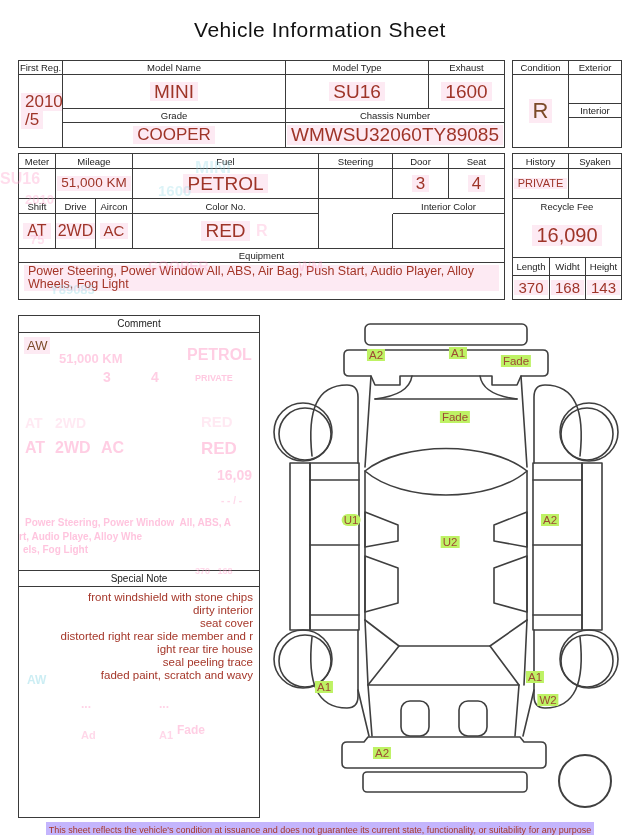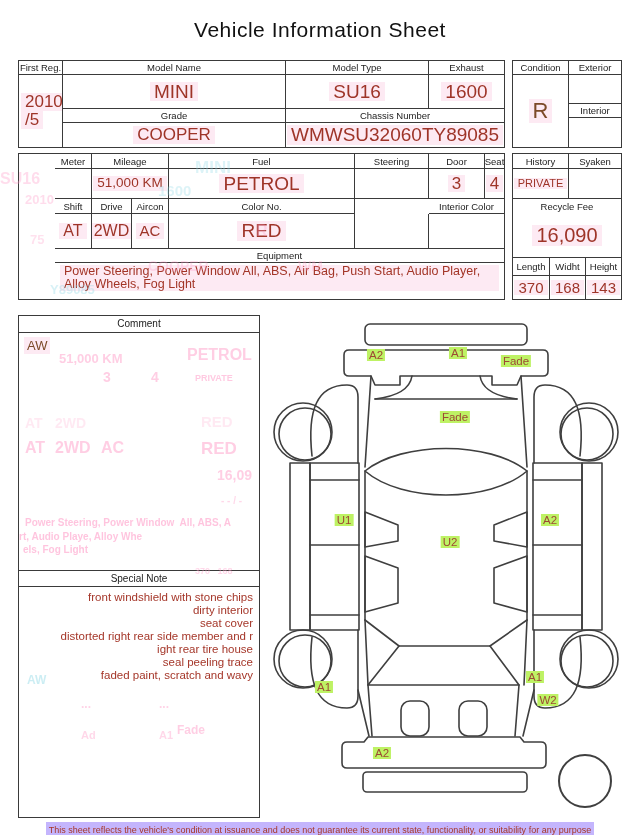--- a/index.html
+++ b/index.html
@@ -103,21 +103,21 @@
     <div class="cell hdr no-br">Exterior</div>
     <div class="cell no-bb" style="grid-row:2 / span 3; grid-column:1;">
       <span class="cond-r fs22 hl">R</span>
     </div>
     <div class="cell no-br" style="grid-row:2; grid-column:2;"></div>
     <div class="cell hdr no-br" style="grid-row:3; grid-column:2;">Interior</div>
     <div class="cell no-br no-bb" style="grid-row:4; grid-column:2;"></div>
   </div>
 </div>
 
-<div class="box" style="left:18px; top:153px; width:487px; height:147px;padding-left:36px;">
+<div class="box" style="left:18px; top:153px; width:487px; height:147px;">
   <div class="grid" style="grid-template-columns:37px 40px 37px 186px 74px 56px 1fr; grid-template-rows:15px 30px 15px 35px 14px 1fr; height:100%;">
 
     <div class="cell hdr">Meter</div>
     <div class="cell hdr" style="grid-column:2 / span 2;">Mileage</div>
     <div class="cell hdr">Fuel</div>
     <div class="cell hdr">Steering</div>
     <div class="cell hdr">Door</div>
     <div class="cell hdr no-br">Seat</div>
 
     <div class="cell"></div>
@@ -300,21 +300,21 @@
         <circle cx="325" cy="346" r="26"></circle>
 
       <circle cx="323" cy="466" r="26" stroke-width="2"></circle>
     </g>
   </svg>
   <div id="diagram-labels">
       <span class="dlabel" style="left: 114px; top: 40px;">A2</span>
       <span class="dlabel" style="left: 196px; top: 38px;">A1</span>
       <span class="dlabel" style="left: 254px; top: 46px;">Fade</span>
       <span class="dlabel" style="left: 193px; top: 102px;">Fade</span>
-      <span class="dlabel" style="left: 82px; top: 205px;">U1</span>
+      <span class="dlabel" style="left: 89px; top: 205px; border-radius: 6px;">U1</span>
       <span class="dlabel" style="left: 188px; top: 227px;">U2</span>
       <span class="dlabel" style="left: 288px; top: 205px;">A2</span>
       <span class="dlabel" style="left: 62px; top: 372px;">A1</span>
       <span class="dlabel" style="left: 273px; top: 362px;">A1</span>
       <span class="dlabel" style="left: 286px; top: 385px;">W2</span>
       <span class="dlabel" style="left: 120px; top: 438px;">A2</span>
     </div>
 </div>
 
 <div class="footer">

